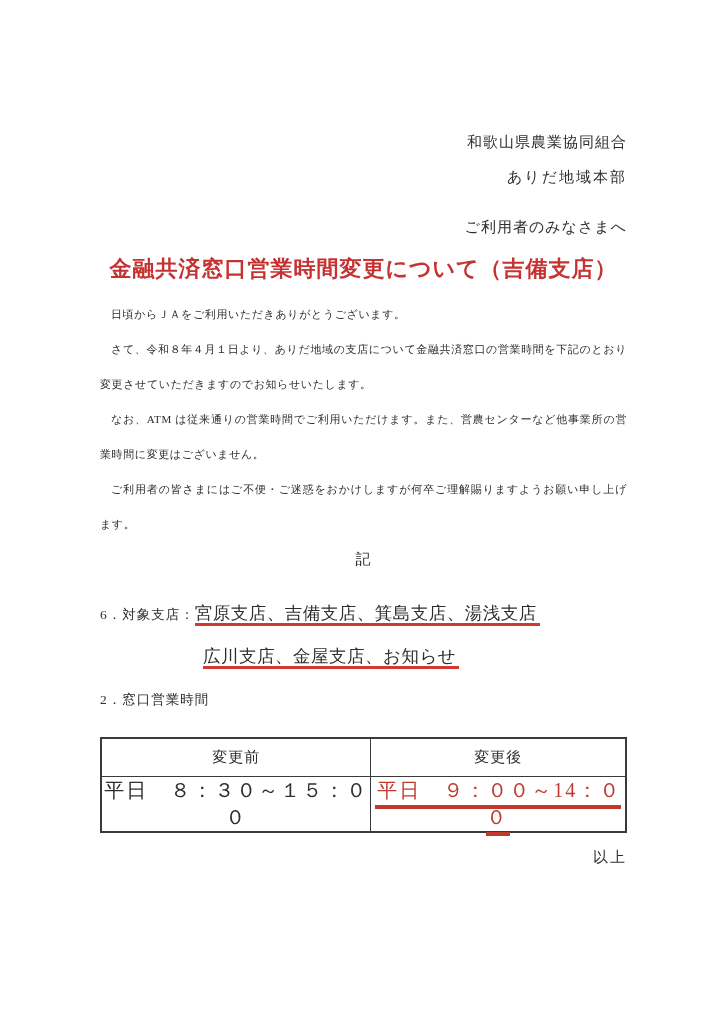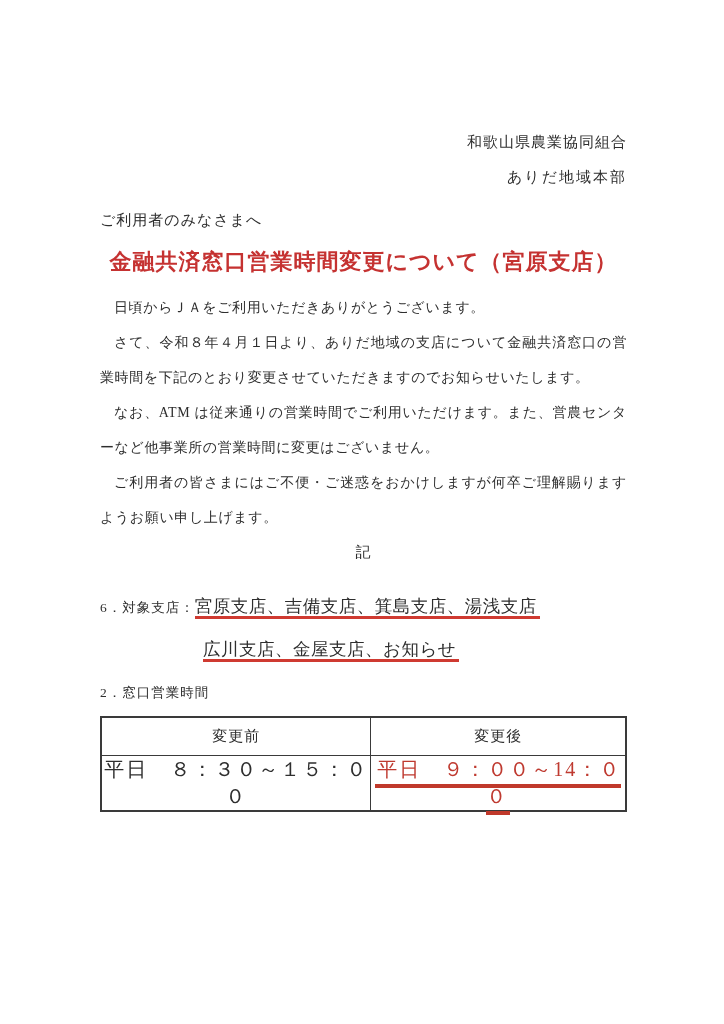--- a/index.html
+++ b/index.html
@@ -23,37 +23,38 @@
     line-height: 20px;
   }
   .dept {
     margin-top: 15px;
     text-align: right;
     font-size: 15px;
     letter-spacing: 2px;
     line-height: 20px;
   }
   .addressee {
-    margin-top: 23px;
+    margin-top: 30px;
     font-size: 15px;
     letter-spacing: 1px;
     line-height: 20px;
+    text-align: right;
   }
   .title {
     margin-top: 17px;
     text-align: center;
     font-size: 22px;
     font-weight: bold;
     color: #c53231;
     letter-spacing: 1px;
     line-height: 30px;
   }
   .body-text {
     margin-top: 13px;
-    font-size: 14px;
+    font-size: 11px;
     line-height: 35px;
     letter-spacing: 0.6px;
     text-align: justify;
   }
   .body-text p { text-indent: 1em; }
   .record-marker {
     text-align: center;
     font-size: 15px;
     line-height: 35px;
     letter-spacing: 1px;
@@ -65,21 +66,21 @@
   .u-red {
     font-size: 17.5px;
     letter-spacing: 0.5px;
     border-bottom: 3px solid #cf3a31;
     padding-right: 3px;
   }
   .item1 { margin-top: 24px; }
   .item1-line2 { margin-top: 19px; margin-left: 103px; }
   .item2 { margin-top: 22px; }
   .hours-table {
-    margin-top: 14px;
+    margin-top: 28px;
     border-collapse: collapse;
     width: 527px;
     border: 2px solid #3a3a3a;
   }
   .hours-table th, .hours-table td {
     border: 1px solid #3a3a3a;
     text-align: center;
   }
   .hours-table th {
     font-weight: normal;
@@ -113,21 +114,21 @@
 
 <div class="page">
   <div class="content">
 
     <div class="org">和歌山県農業協同組合</div>
 
     <div class="dept">ありだ地域本部</div>
 
     <div class="addressee">ご利用者のみなさまへ</div>
 
-    <h1 class="title">金融共済窓口営業時間変更について（宮原支店）</h1>
+    <h1 class="title">金融共済窓口営業時間変更について（吉備支店）</h1>
 
     <div class="body-text">
       <p>日頃からＪＡをご利用いただきありがとうございます。</p>
       <p>さて、令和８年４月１日より、ありだ地域の支店について金融共済窓口の営業時間を下記のとおり変更させていただきますのでお知らせいたします。</p>
       <p>なお、ATM は従来通りの営業時間でご利用いただけます。また、営農センターなど他事業所の営業時間に変更はございません。</p>
       <p>ご利用者の皆さまにはご不便・ご迷惑をおかけしますが何卒ご理解賜りますようお願い申し上げます。</p>
     </div>
 
     <div class="record-marker">記</div>
 
@@ -151,15 +152,16 @@
         <tr>
           <td>平日　８：３０～１５：００</td>
           <td>
             <span class="after-hours">平日　９：００～14：００</span>
           </td>
         </tr>
       </tbody>
     </table>
 
 
+    <div class="closing">以上</div>
 
   </div>
 </div>
 
 </body></html>

